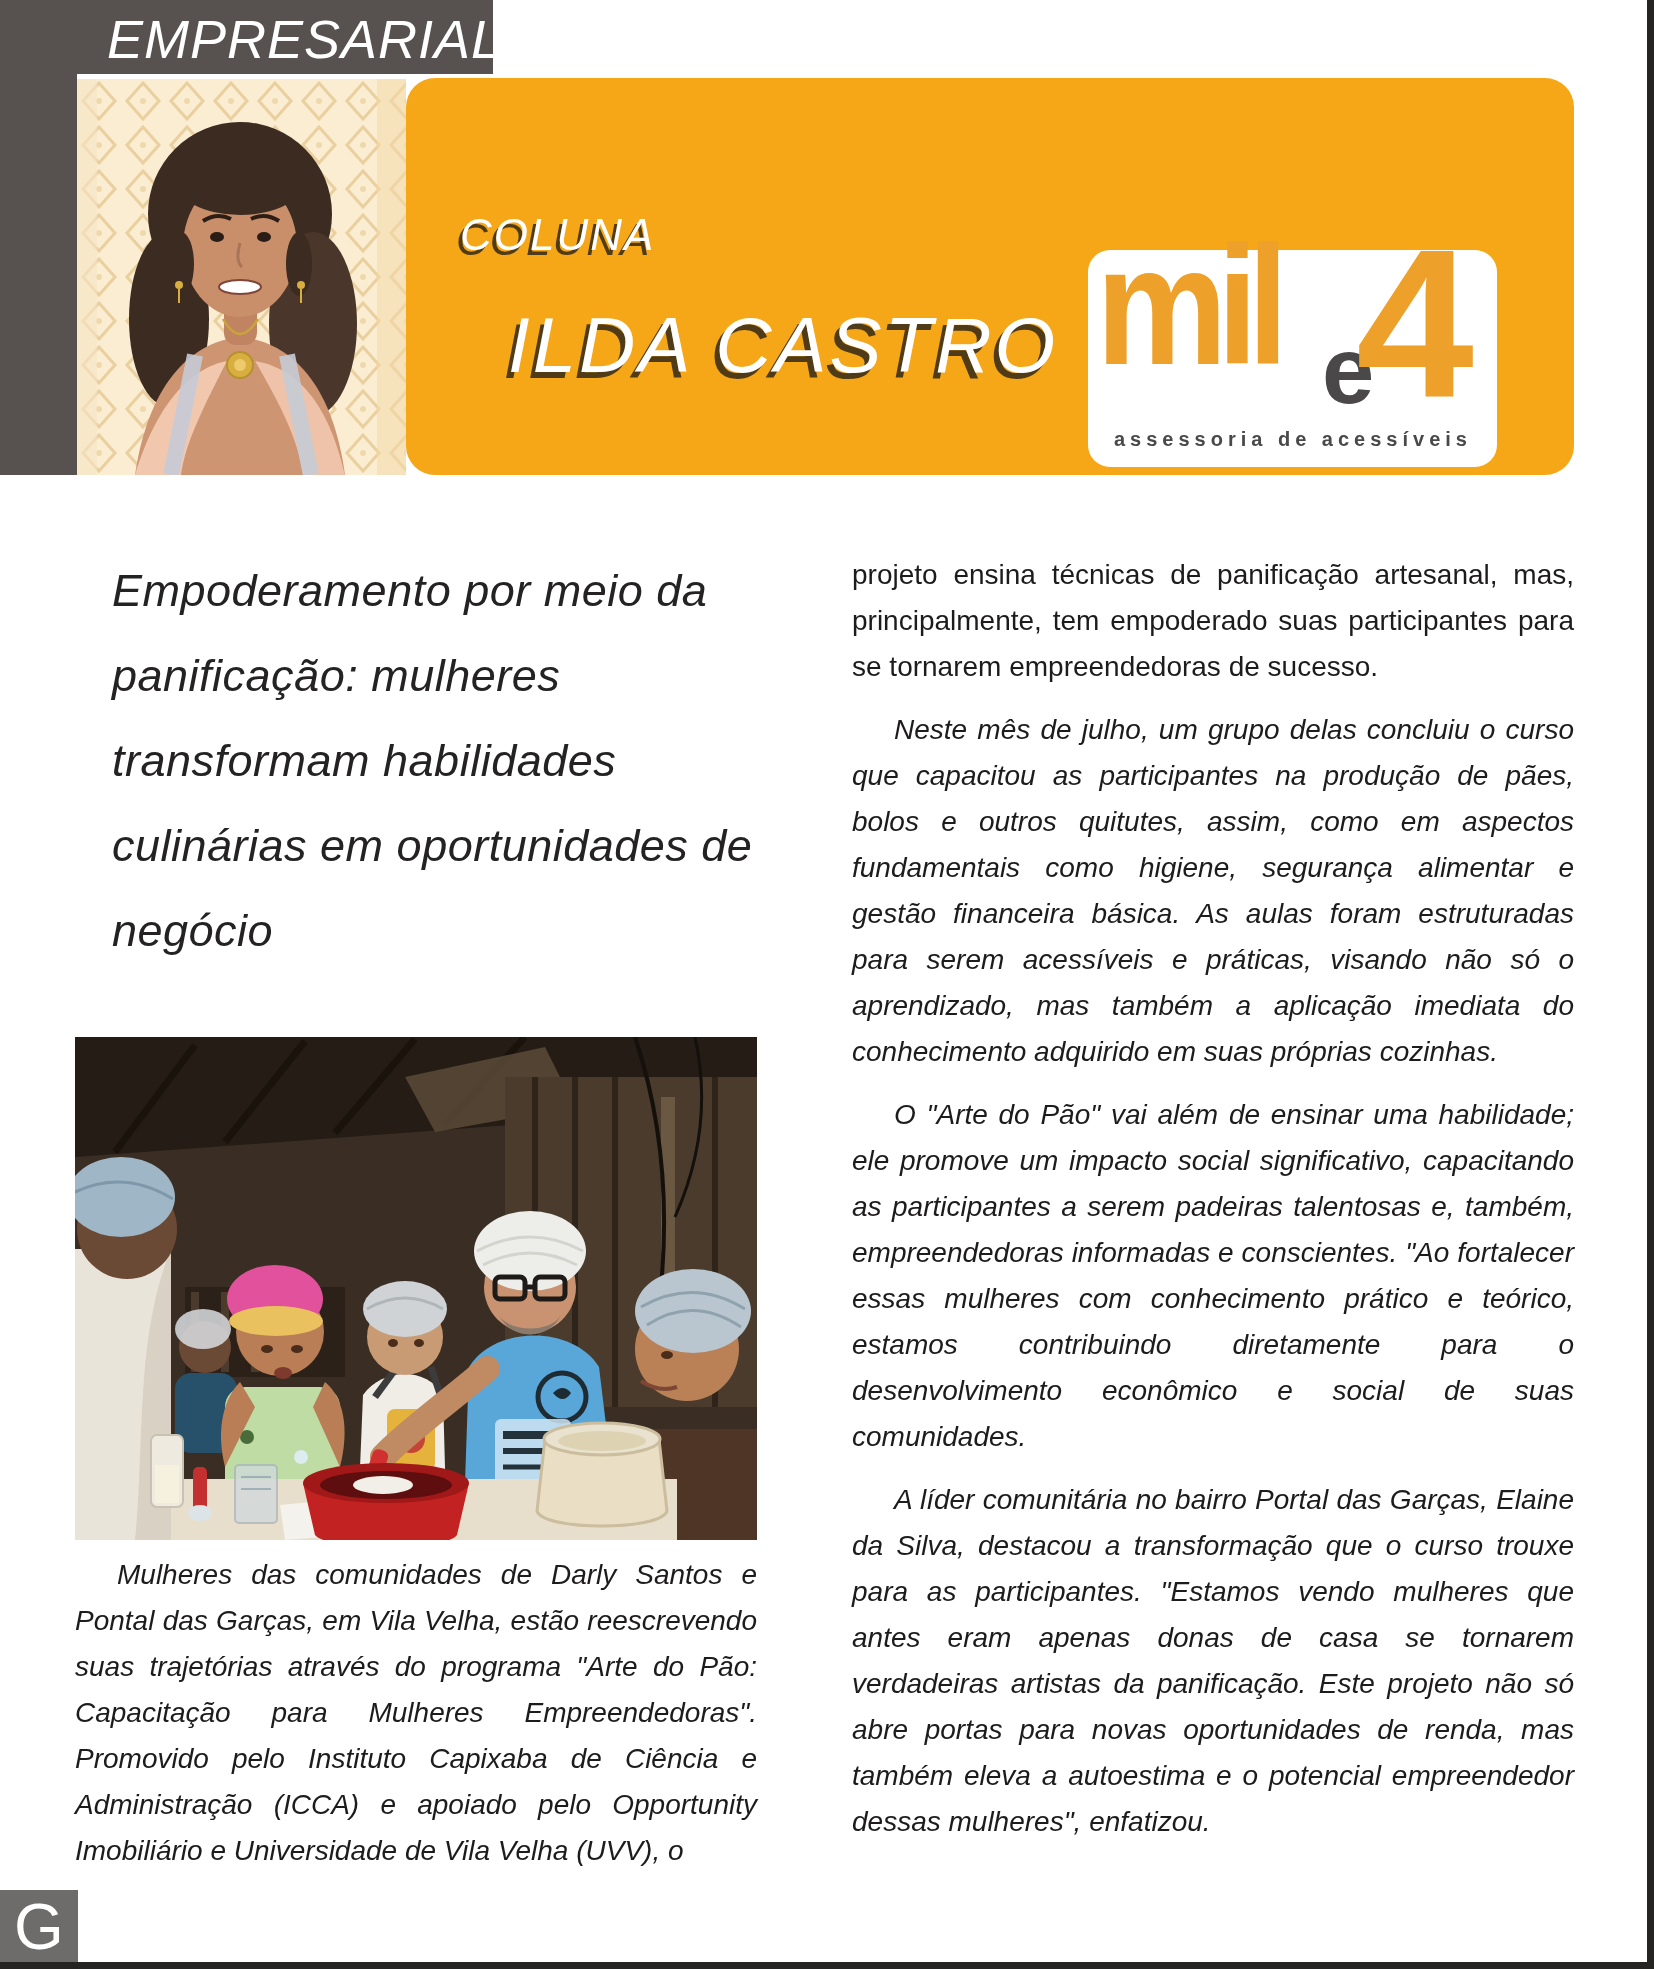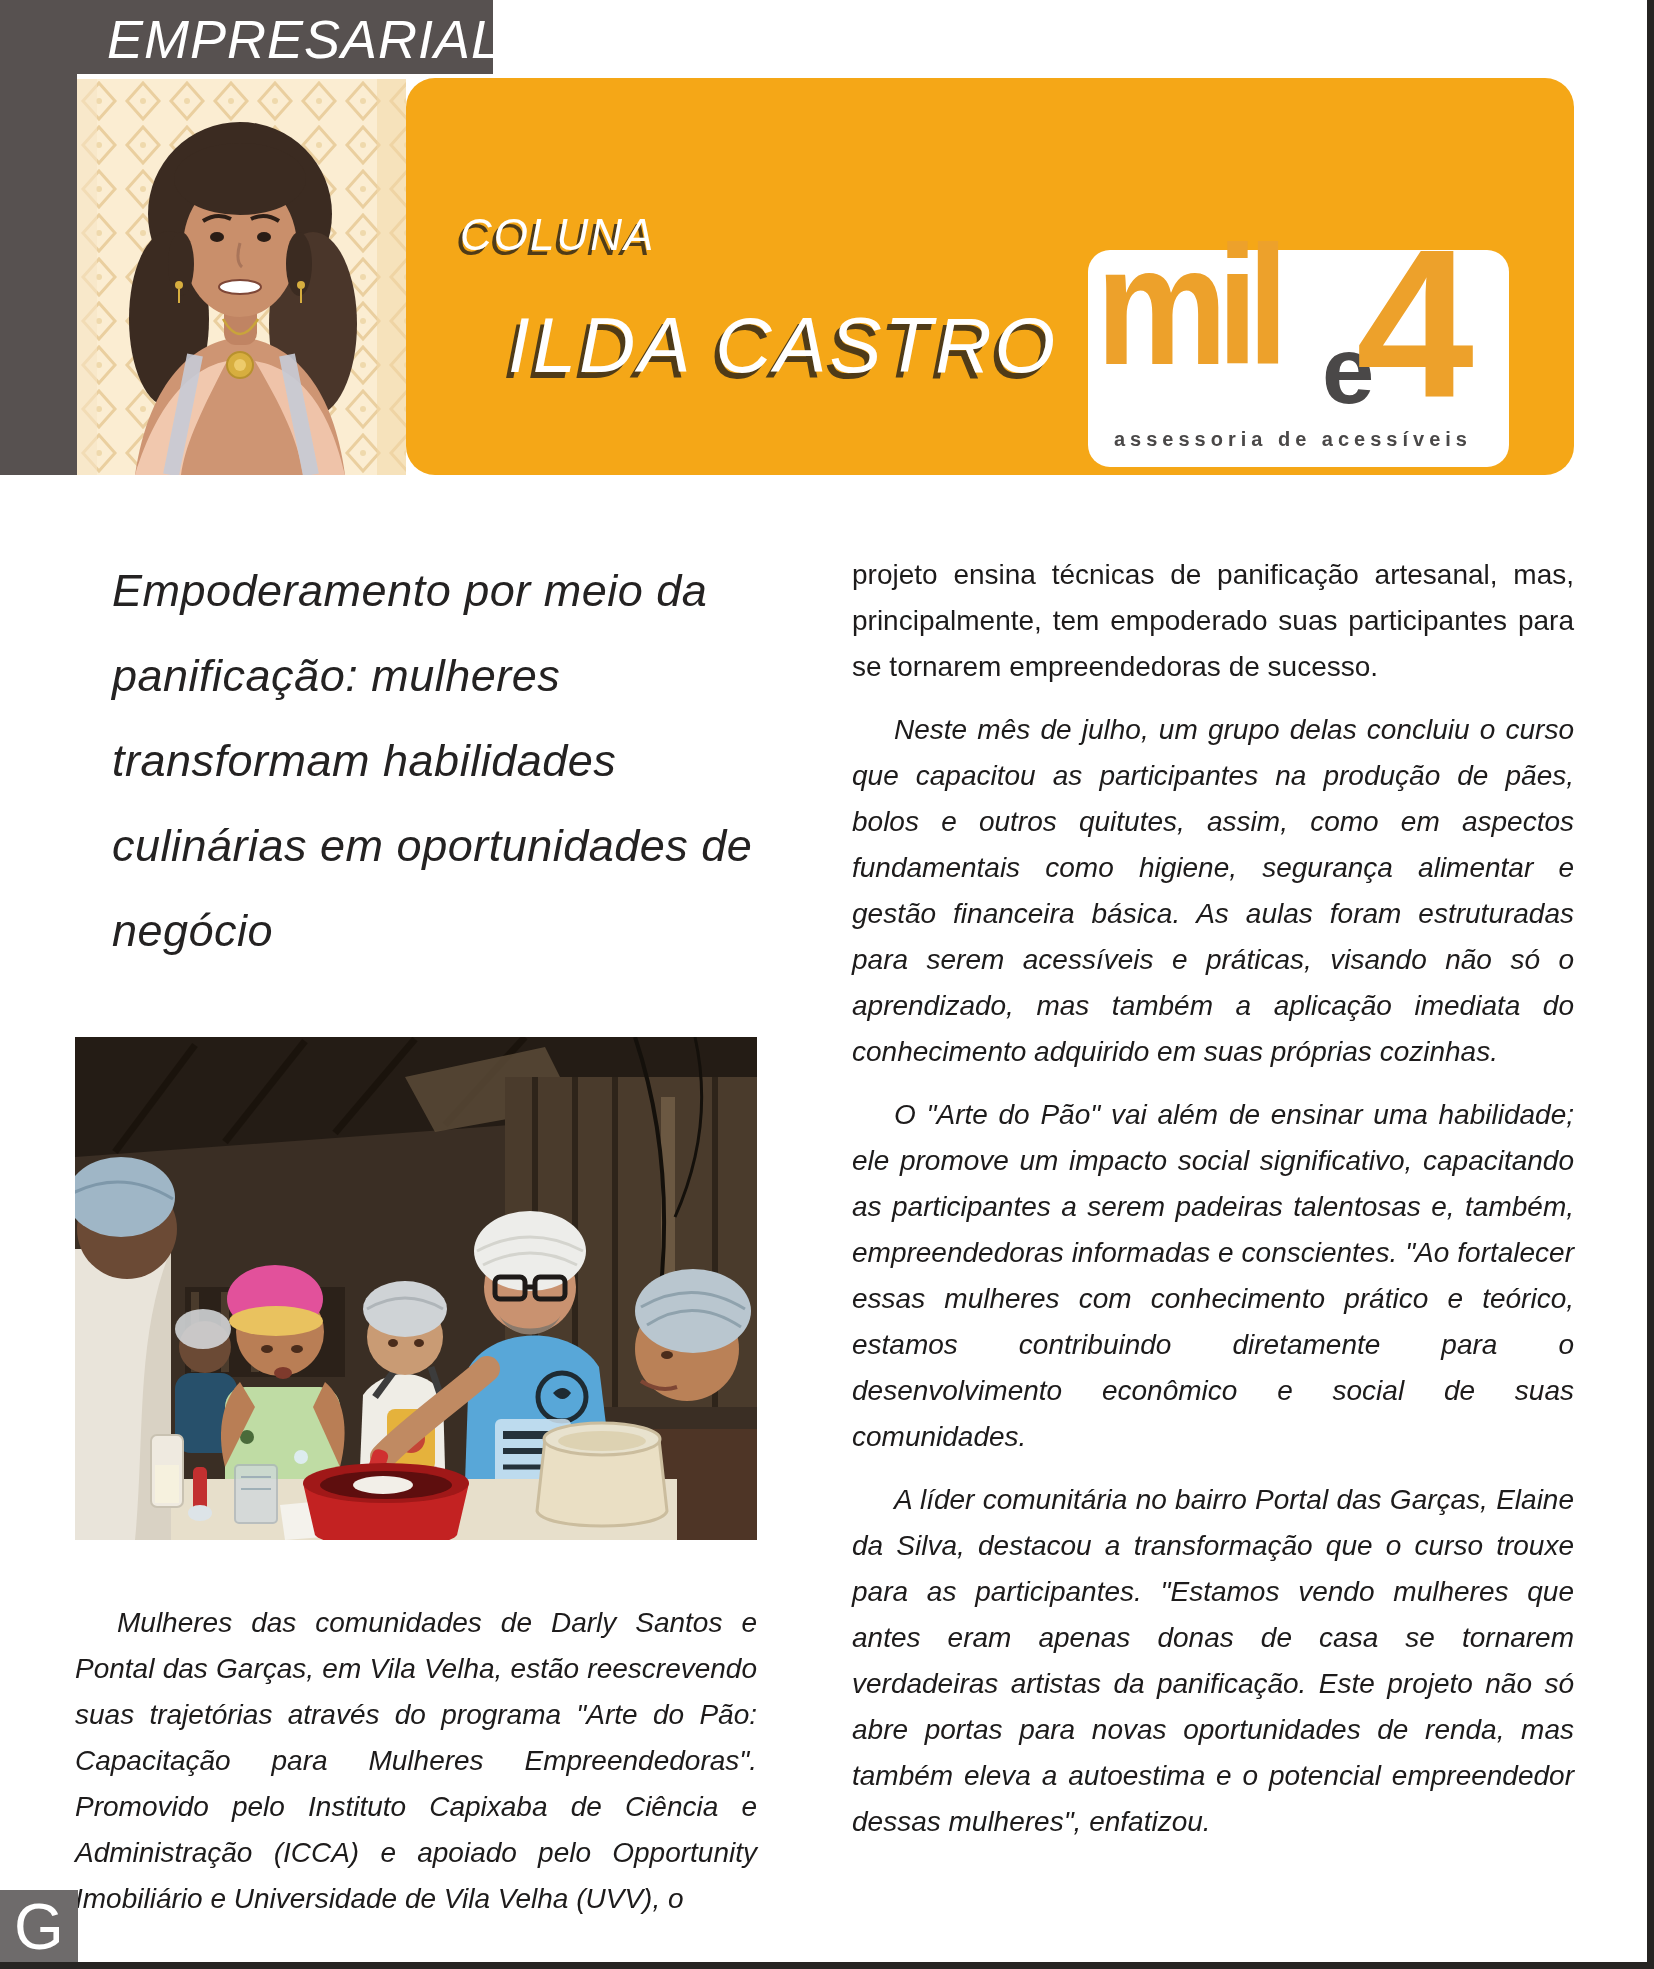--- a/index.html
+++ b/index.html
@@ -20,34 +20,34 @@
   .banner{position:absolute;left:406px;top:78px;width:1168px;height:397px;background:#F5A717;border-radius:29px;}
   .banner .kicker{
     position:absolute;left:54px;top:132px;font-size:44px;font-style:italic;color:#ffffff;
     letter-spacing:2px;text-shadow:-4px 5px 0 rgba(61,48,24,.9);white-space:nowrap;
   }
   .banner .author{
     position:absolute;left:54px;top:222px;font-size:78px;font-style:italic;color:#ffffff;
     letter-spacing:3px;text-shadow:-5px 6px 0 rgba(61,48,24,.9);white-space:nowrap;margin-left:48px;
   }
   
-  .logo-box{position:absolute;left:682px;top:172px;width:409px;height:217px;background:#ffffff;border-radius:22px;padding-left:12px;}
+  .logo-box{position:absolute;left:682px;top:172px;width:409px;height:217px;background:#ffffff;border-radius:22px;}
   .logo-mil{position:absolute;left:8px;top:-28px;font-size:168px;font-weight:800;color:#EDA12B;
     letter-spacing:-12px;transform:scaleX(.88);transform-origin:left;line-height:1;}
   .logo-e{position:absolute;left:234px;top:74px;font-size:94px;font-weight:700;color:#4A4848;line-height:1;}
   .logo-4{position:absolute;left:268px;top:-32px;font-size:212px;font-weight:800;color:#EDA12B;line-height:1;}
   .logo-tagline{position:absolute;left:26px;bottom:16px;font-size:20px;font-weight:700;
     letter-spacing:5px;color:#4A4848;white-space:nowrap;}
   
   .headline{
     position:absolute;left:75px;top:548px;width:672px;
     font-size:45px;line-height:85px;font-style:italic;color:#242222;letter-spacing:.5px;margin-left:37px;
   }
   
-  .colL{position:absolute;left:75px;top:1600px;width:682px;}
+  .colL{position:absolute;left:75px;top:1552px;width:682px;}
   .colR{position:absolute;left:852px;top:552px;width:722px;}
   .body-par{
     font-size:28px;line-height:46px;color:#1d1b1b;text-align:justify;margin:0 0 17px 0;
   }
   .indent{text-indent:42px;font-style:italic;}
   
   .article-photo{position:absolute;left:75px;top:1037px;width:682px;height:503px;overflow:hidden;}
   
   .folio{position:absolute;left:0;top:1890px;width:78px;height:72px;background:#6E6B6B;}
   .folio span{display:block;text-align:center;line-height:74px;font-size:64px;color:#ffffff;}

